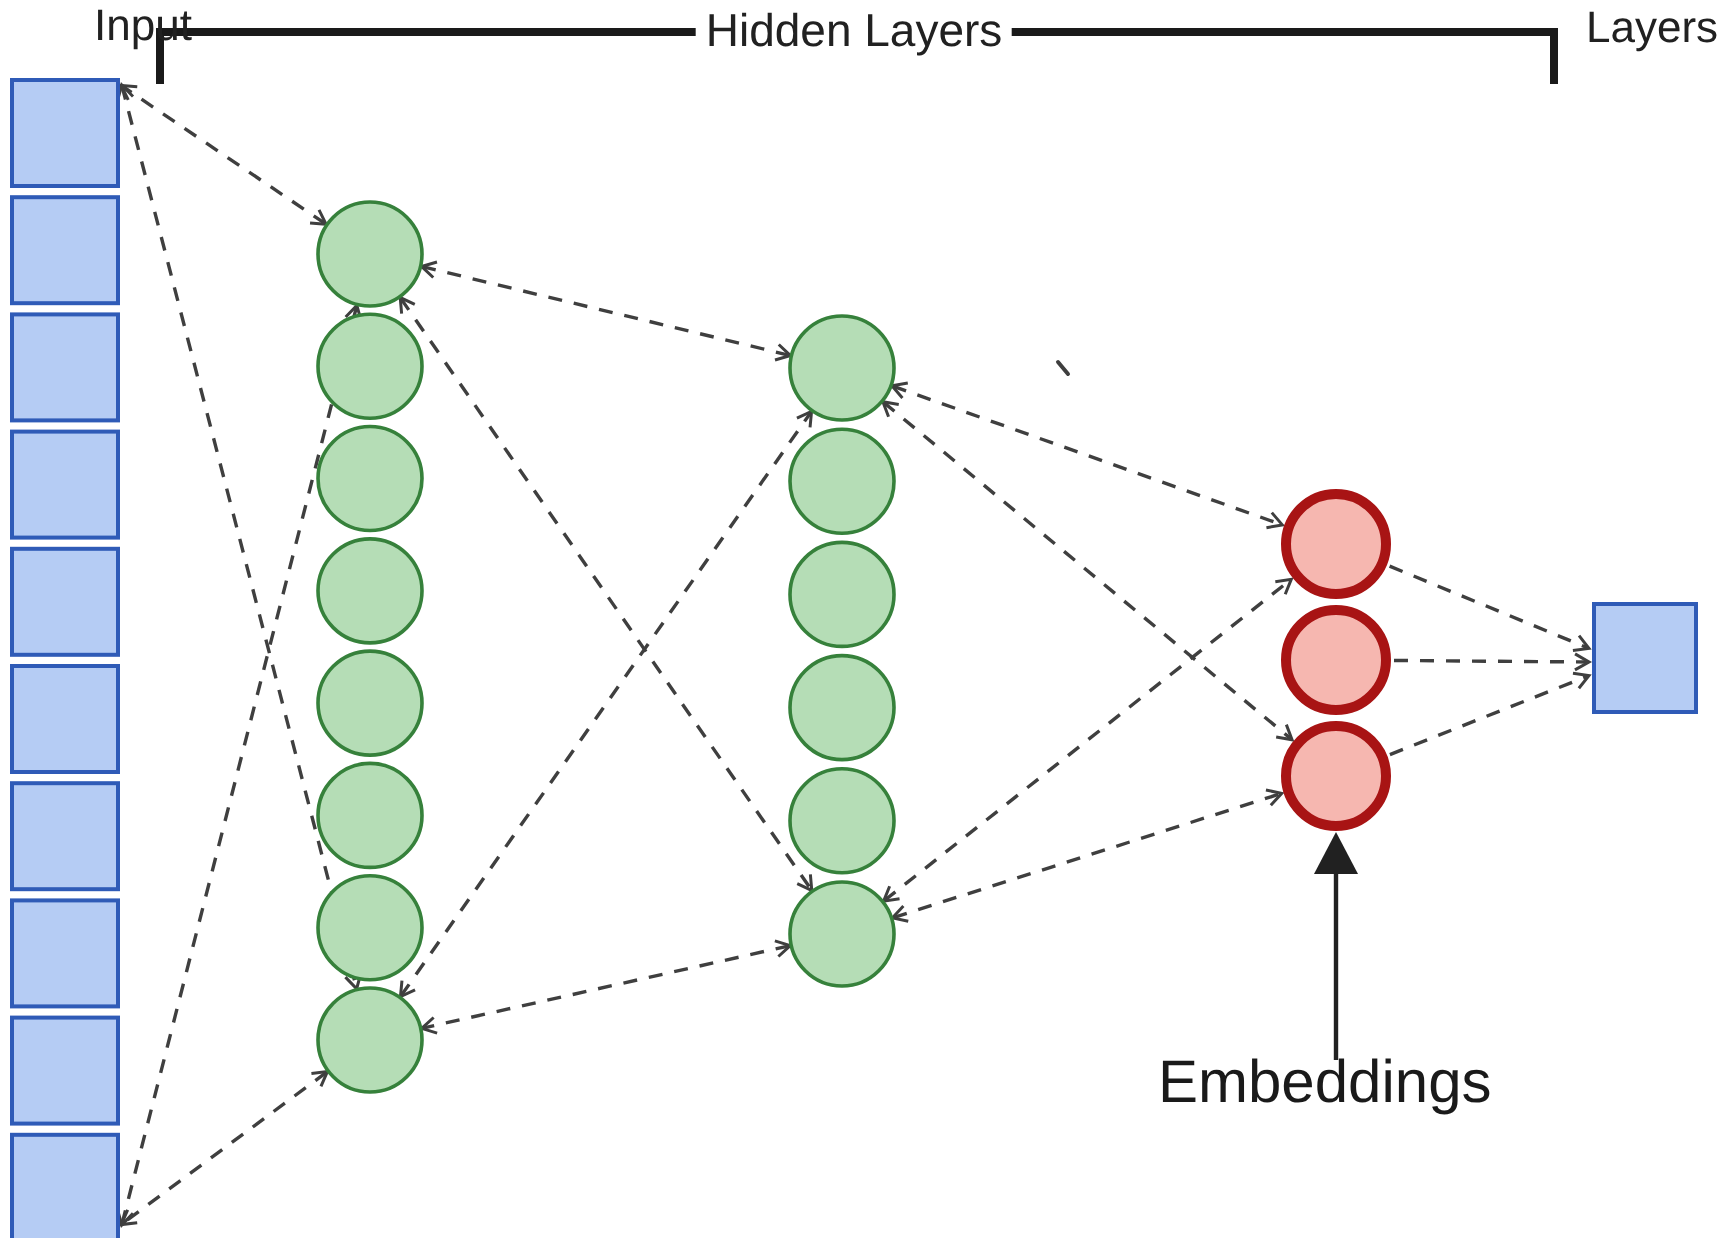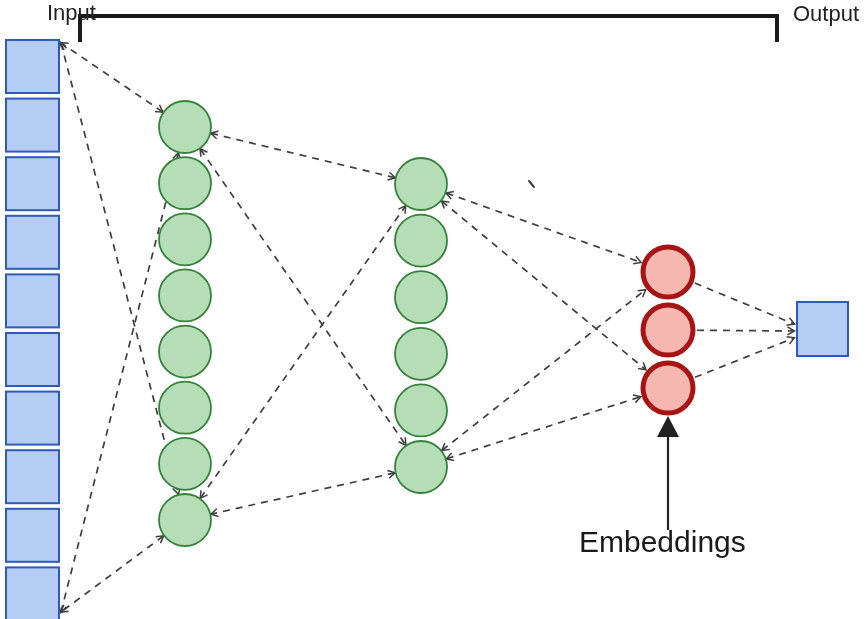--- a/index.html
+++ b/index.html
@@ -69,15 +69,16 @@
       <circle cx="421" cy="410.4" r="26" fill="#b5ddb6" stroke="#36813b" stroke-width="1.8"></circle>
       <circle cx="421" cy="467" r="26" fill="#b5ddb6" stroke="#36813b" stroke-width="1.8"></circle>
       <circle cx="668" cy="272" r="25" fill="#f6b7b0" stroke="#a81414" stroke-width="5"></circle>
       <circle cx="668" cy="330" r="25" fill="#f6b7b0" stroke="#a81414" stroke-width="5"></circle>
       <circle cx="668" cy="388" r="25" fill="#f6b7b0" stroke="#a81414" stroke-width="5"></circle>
       <rect x="797" y="302" width="51" height="54" fill="#b5ccf4" stroke="#2f5bb7" stroke-width="2"></rect>
       <line x1="668" y1="530" x2="668" y2="436" stroke="#212121" stroke-width="2.2"></line>
       <path d="M668,416 L657,437 L679,437 Z" fill="#212121"></path>
     </svg>
   <div class="lbl" id="lbl-input">Input</div>
-  <div class="lbl" id="lbl-output">Output</div>
+  <div class="lbl" id="lbl-hidden">Hidden Layers</div>
+  <div class="lbl" id="lbl-output">Layers</div>
   <div class="lbl" id="lbl-embeddings">Embeddings</div>
 </div>
 
 </body></html>

